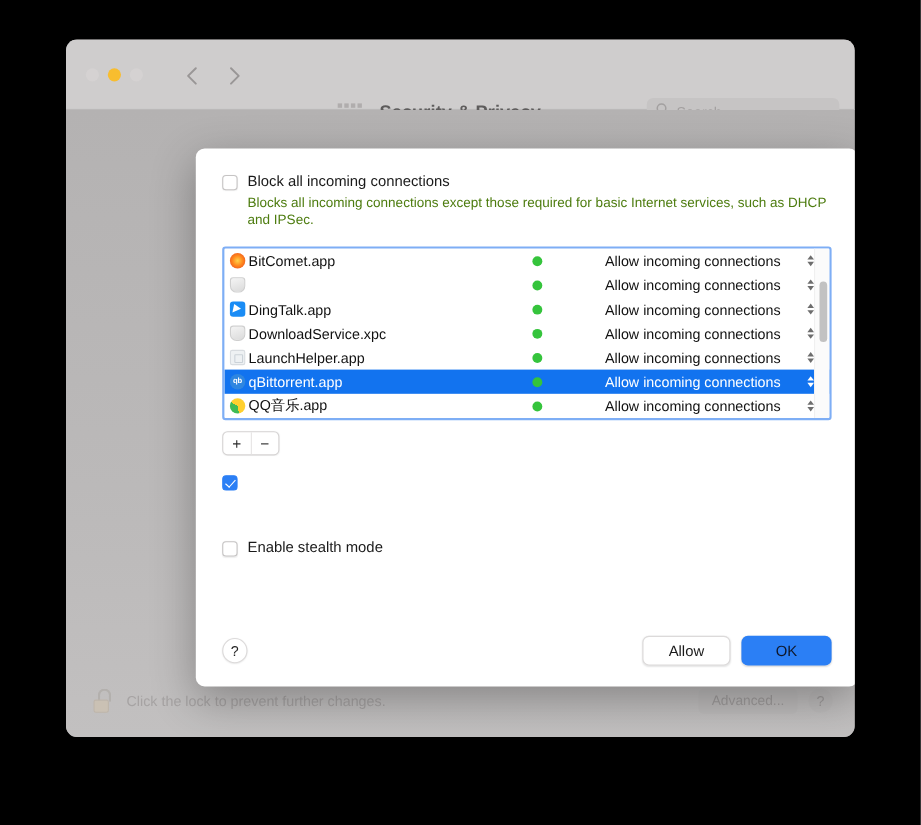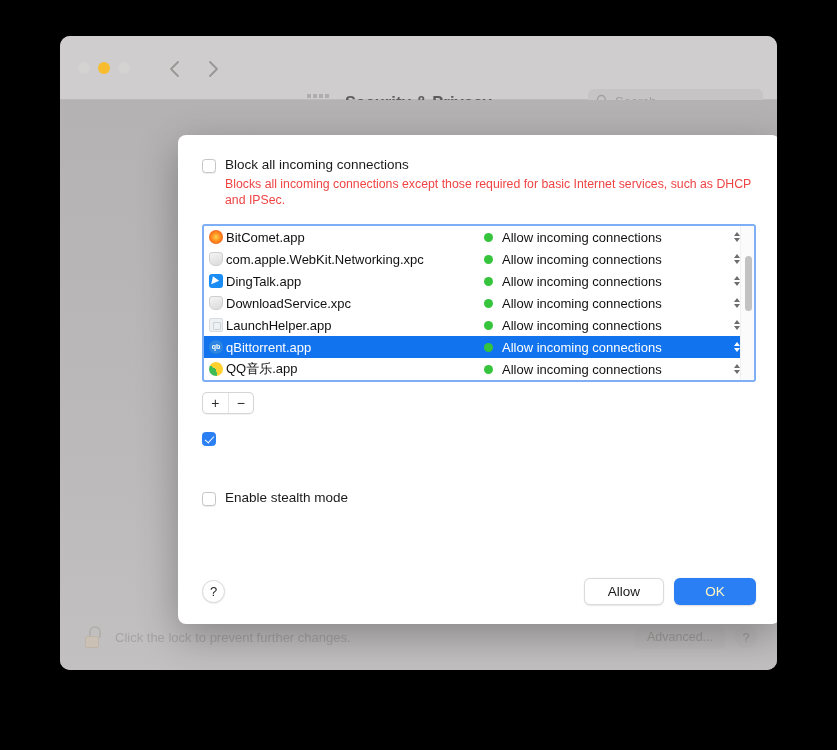--- a/index.html
+++ b/index.html
@@ -202,21 +202,21 @@
     border-width: 0 1.8px 1.8px 0;
     transform: rotate(42deg);
   }
   .cb-label {
     font-size: 13.5px;
     color: #1a1a1a;
     line-height: 16px;
   }
   .sub-desc {
     font-size: 12.3px;
-    color: #ef4444;
+    color: #4d7c0f;
     line-height: 15.5px;
     margin-left: 23px;
     margin-top: 4px;
     max-width: 530px;
   }
 
   
   #app-list-frame {
     margin-top: 16px;
     height: 158px;
@@ -267,20 +267,21 @@
   .ic-qb { border-radius: 50%; background: #2f86e0; color: #fff; font-size: 7px; line-height: 14px; text-align: center; font-weight: bold; }
   .ic-qq { border-radius: 50%; background: conic-gradient(#ffd02e 0deg 170deg, #3fbb55 170deg 300deg, #ffd02e 300deg 360deg); }
 
   .app-name { flex: 0 0 auto; white-space: nowrap; }
 
   .app-status {
     position: absolute;
     left: 280px;
     display: flex;
     align-items: center;
+    gap: 48px;
   }
   .dot { width: 9px; height: 9px; border-radius: 50%; background: #35c43c; margin-right: 9px; flex: 0 0 auto; }
   .status-text { white-space: nowrap; }
 
   .stepper {
     position: absolute;
     left: 528px;
     width: 9px; height: 15px;
     display: flex; flex-direction: column;
     align-items: center; justify-content: center;
@@ -361,21 +362,21 @@
     font-size: 13.5px;
     display: flex; align-items: center; justify-content: center;
     margin-right: 10px;
     box-shadow: 0 0.5px 1.5px rgba(0,0,0,0.10);
   }
   #ok-button {
     height: 27px; min-width: 82px;
     padding: 0 16px;
     border-radius: 6px;
     background: #2b7ff5;
-    color: #fef9c3;
+    color: #0f172a;
     font-size: 13.5px;
     display: flex; align-items: center; justify-content: center;
     box-shadow: 0 0.5px 1.5px rgba(0,0,0,0.14);
   }
 </style>
 </head>
 <body>
 
 <div id="prefs-window">
 
@@ -459,21 +460,20 @@
             <span class="status-text">Allow incoming connections</span>
           </span>
           <span class="stepper">
               <span class="up"></span>
               <span class="dn"></span>
             </span>
         </div>
 
         <div class="app-row">
           <span class="app-icon ic-xpc"></span>
-          <span class="app-name">com.apple.WebKit.Networking.xpc</span>
           <span class="app-status">
             <span class="dot"></span>
             <span class="status-text">Allow incoming connections</span>
           </span>
           <span class="stepper">
               <span class="up"></span>
               <span class="dn"></span>
             </span>
         </div>
 

